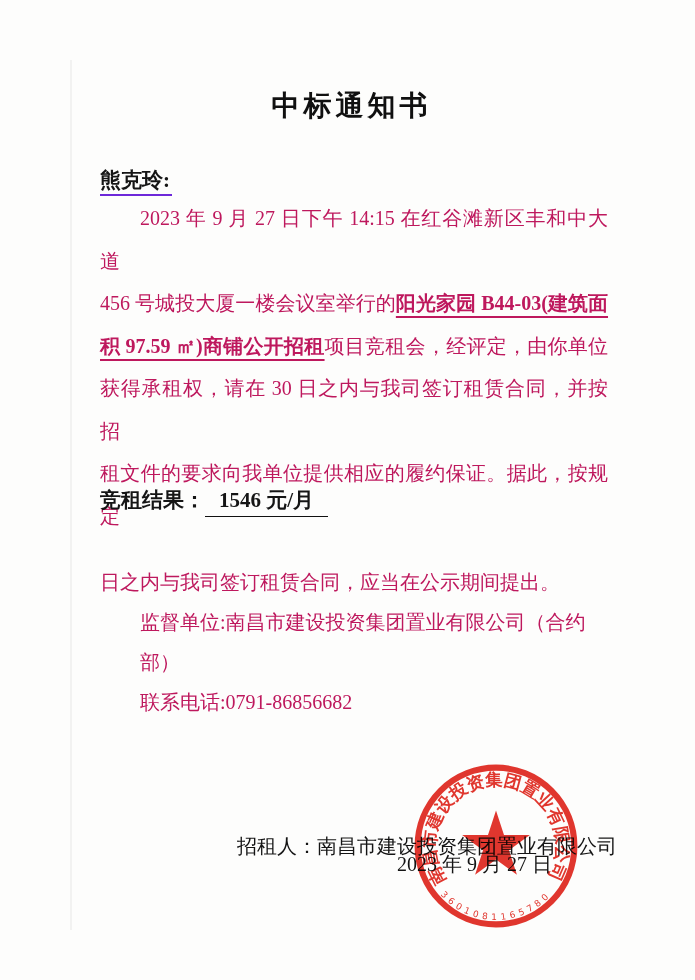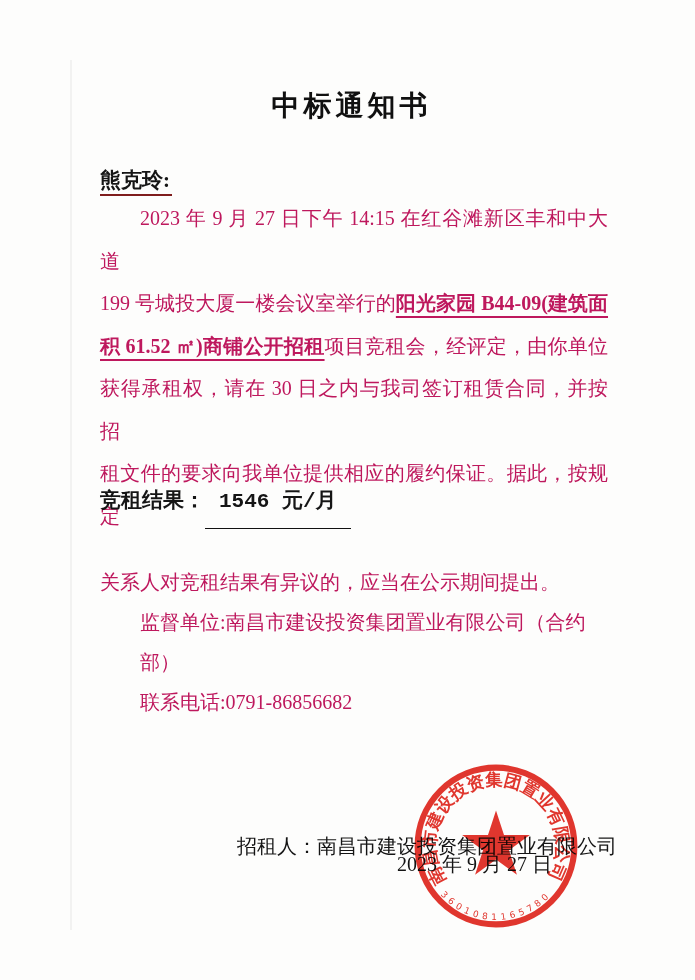--- a/index.html
+++ b/index.html
@@ -22,21 +22,21 @@
     box-sizing:border-box;padding-left:8px;
     text-align:center;
     font-size:28px;font-weight:700;letter-spacing:4px;
     color:#101010;
   }
   .salutation{
     position:absolute;left:100px;top:166px;
     font-size:21px;font-weight:700;
   }
   .salutation .u{
-    border-bottom:2px solid #7f1d1d;padding:0 2px 2px 0;
+    border-bottom:2px solid #6d28d9;padding:0 2px 2px 0;
   }
   .para{
     position:absolute;left:100px;width:508px;
     font-size:20px;color:#be185d;
   }
   .p1{top:197px;line-height:42.5px;}
   .p2{top:562px;line-height:40px;}
   .line{width:100%;}
   .jl{text-align:justify;text-align-last:justify;text-justify:inter-character;}
   .ind{text-indent:40px;}
@@ -46,23 +46,22 @@
     text-decoration:underline;
     text-underline-offset:6px;
     text-decoration-thickness:1.5px;
   }
   .result{
     position:absolute;left:100px;top:486px;
     font-size:21px;font-weight:700;white-space:nowrap;
   }
   .rvalue{
     display:inline-block;
-    padding:0 14px 14px 14px;
+    padding:0 14px 2px 14px;
     border-bottom:1.7px solid #111;
-    font-family:Liberation Mono, monospace;
   }
   .signer{
     position:absolute;left:237px;top:811px;
     font-size:20px;white-space:nowrap;color:#141414;margin-top:22px;
   }
   .date{
     position:absolute;left:397px;top:851px;
     font-size:20px;white-space:nowrap;color:#141414;
   }
   .stamp{
@@ -85,40 +84,40 @@
 
   <div class="salutation">
     <span class="u">熊克玲:</span>
   </div>
 
   <div class="para p1">
     <div class="line jl ind">
       <span>2023 年 9 月 27 日下午 14:15 在红谷滩新区丰和中大道</span>
     </div>
     <div class="line jl">
-      <span>199 号城投大厦一楼会议室举行的</span><span class="em">阳光家园 B44-09(建筑面</span>
+      <span>456 号城投大厦一楼会议室举行的</span><span class="em">阳光家园 B44-03(建筑面</span>
     </div>
     <div class="line jl">
-      <span class="em">积 61.52 ㎡)商铺公开招租</span><span>项目竞租会，经评定，由你单位</span>
+      <span class="em">积 97.59 ㎡)商铺公开招租</span><span>项目竞租会，经评定，由你单位</span>
     </div>
     <div class="line jl">
       <span>获得承租权，请在 30 日之内与我司签订租赁合同，并按招</span>
     </div>
     <div class="line jl">
       <span>租文件的要求向我单位提供相应的履约保证。据此，按规定</span>
     </div>
   </div>
 
   <div class="result">
     <span>竞租结果：</span><span class="rvalue">1546 元/月</span>
   </div>
 
   <div class="para p2">
     <div class="line">
-      <span>关系人对竞租结果有异议的，应当在公示期间提出。</span>
+      <span>日之内与我司签订租赁合同，应当在公示期间提出。</span>
     </div>
     <div class="line ind2">
       <span>监督单位:南昌市建设投资集团置业有限公司（合约部）</span>
     </div>
     <div class="line ind2">
       <span>联系电话:0791-86856682</span>
     </div>
   </div>
 
   <div class="signer">招租人：南昌市建设投资集团置业有限公司</div>

